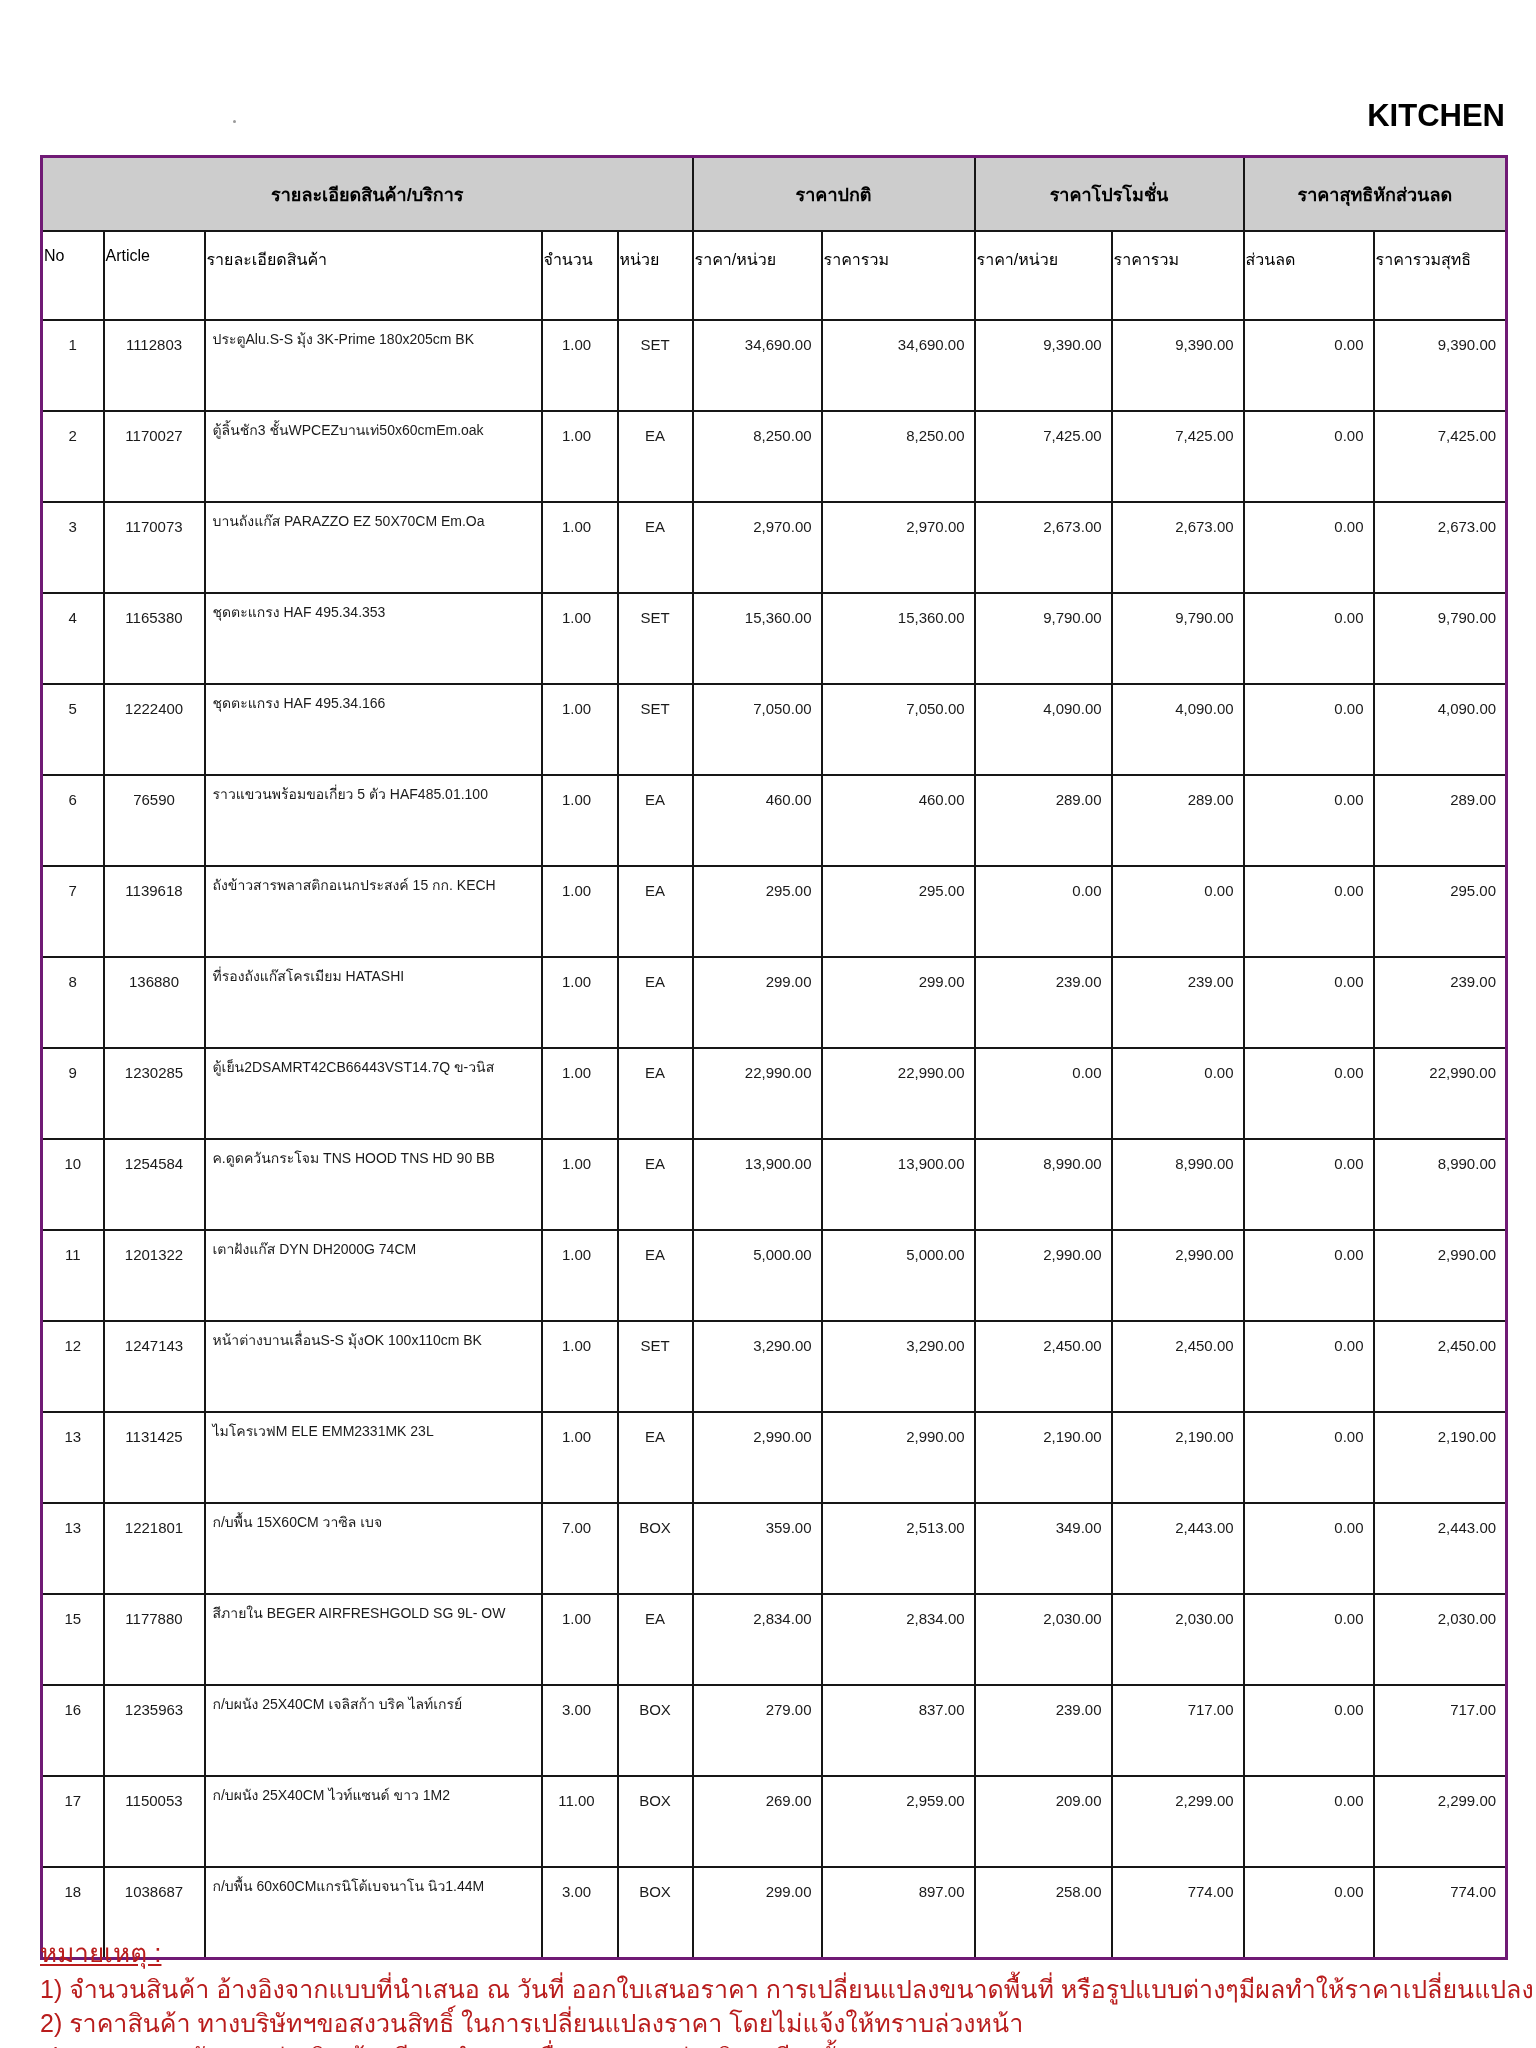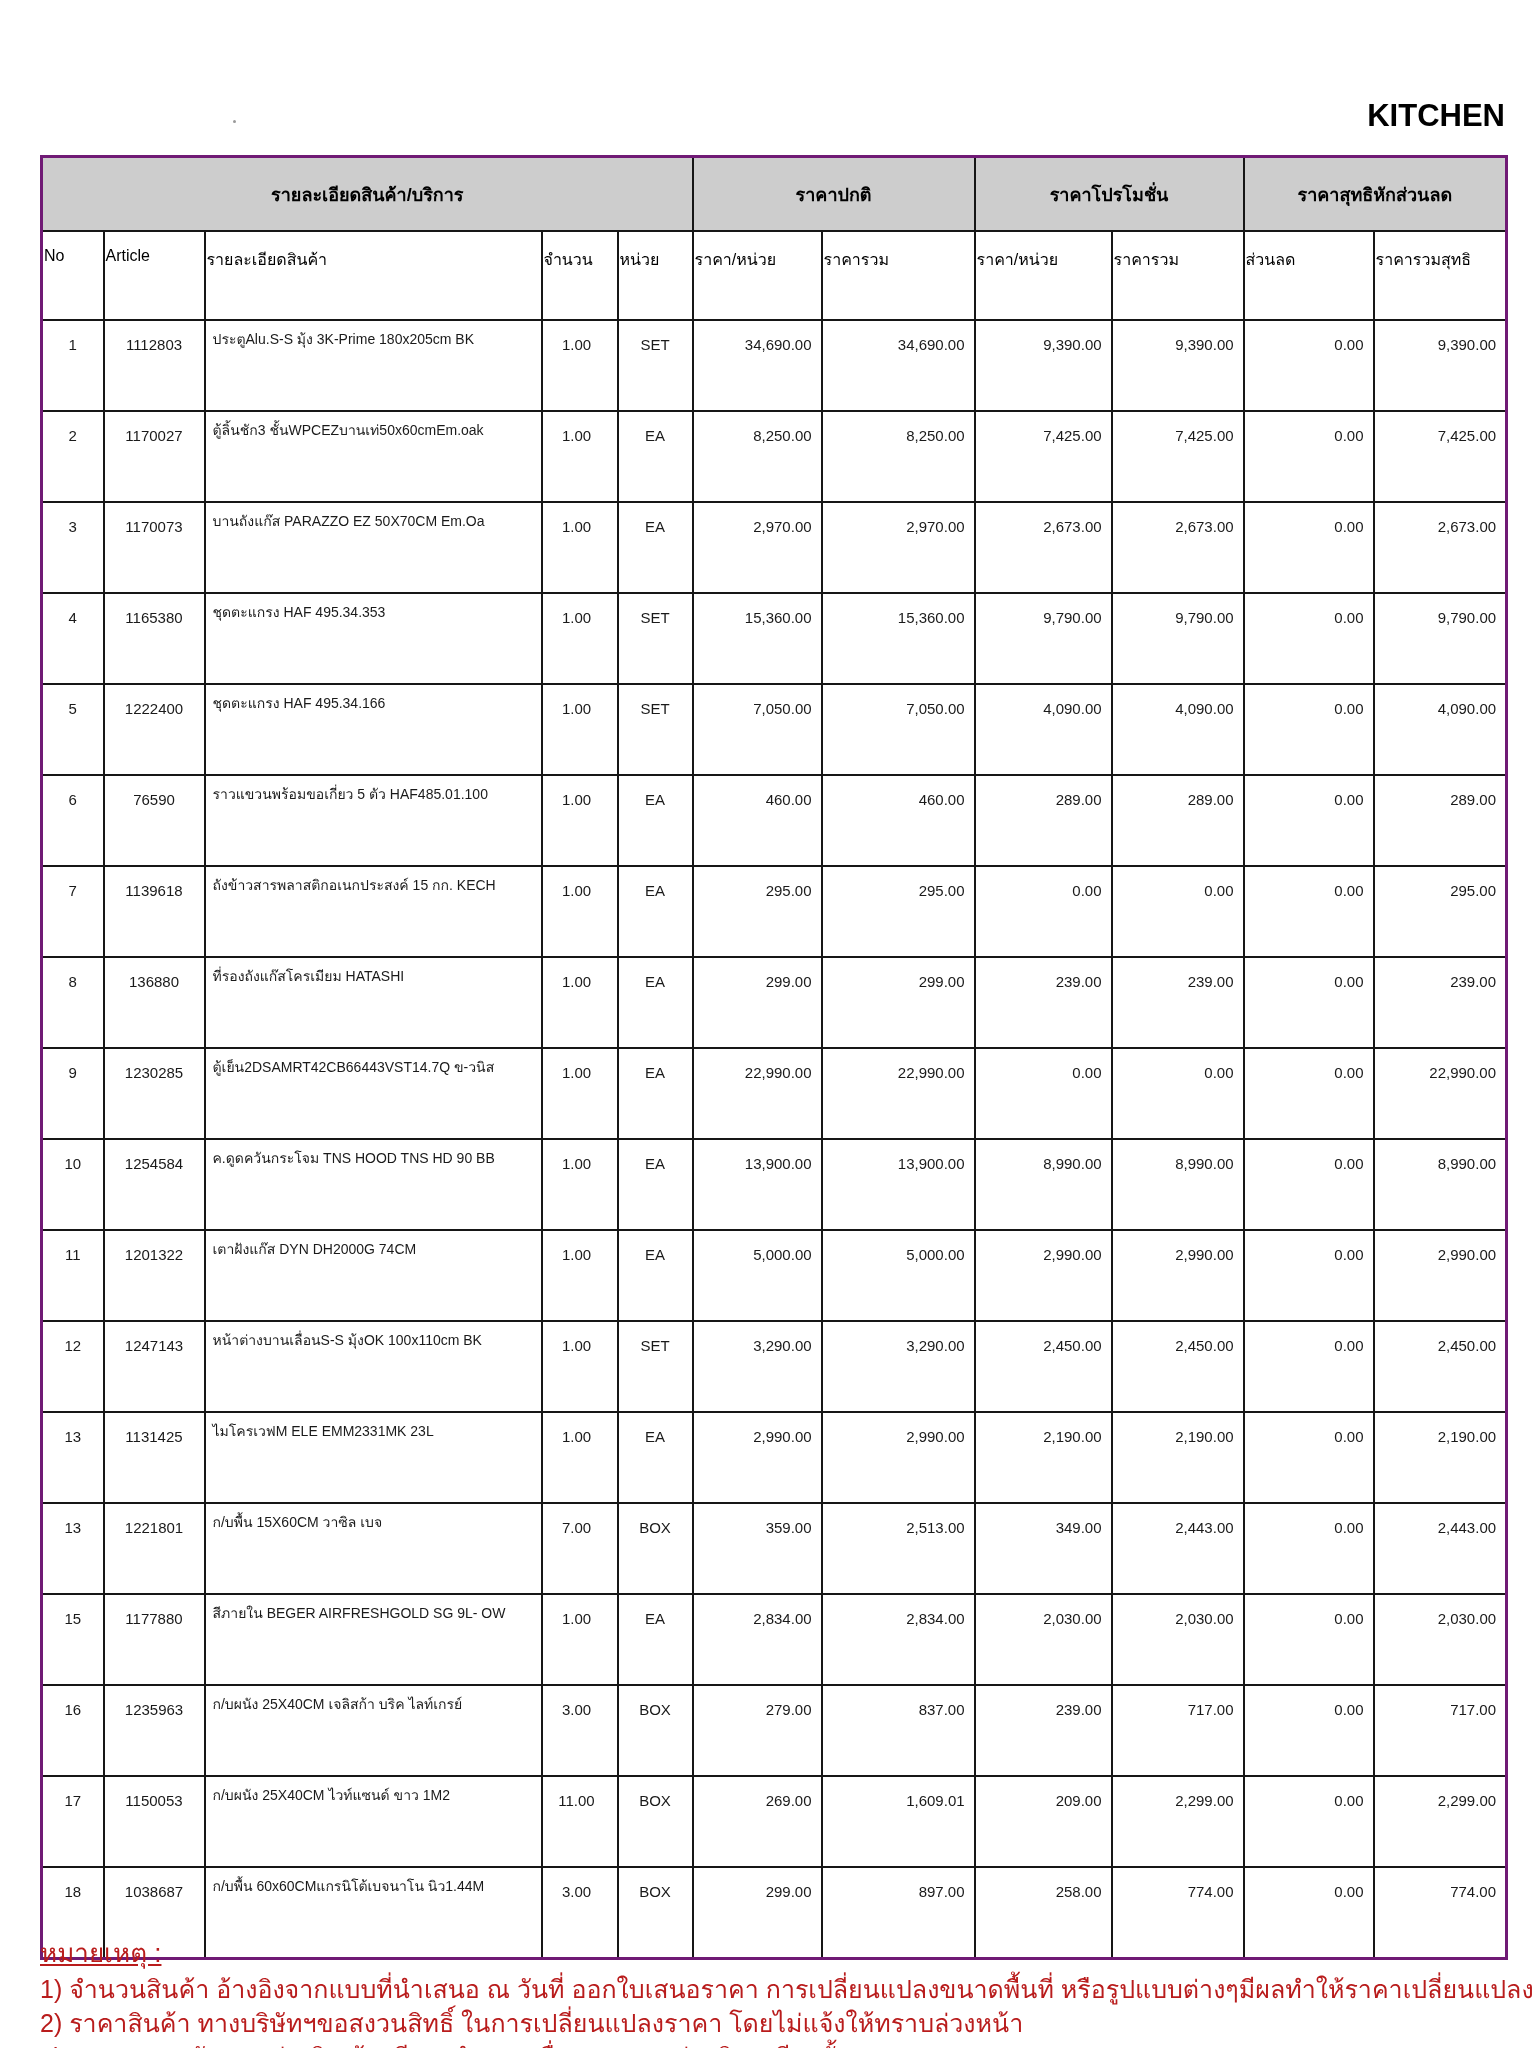--- a/index.html
+++ b/index.html
@@ -294,21 +294,21 @@
         <td class="c9">0.00</td>
         <td class="c10">717.00</td>
       </tr>
       <tr>
         <td class="c0">17</td>
         <td class="c1">1150053</td>
         <td class="c2">ก/บผนัง 25X40CM ไวท์แซนด์ ขาว 1M2</td>
         <td class="c3">11.00</td>
         <td class="c4">BOX</td>
         <td class="c5">269.00</td>
-        <td class="c6">1,609.01</td>
+        <td class="c6">2,959.00</td>
         <td class="c7">209.00</td>
         <td class="c8">2,299.00</td>
         <td class="c9">0.00</td>
         <td class="c10">2,299.00</td>
       </tr>
       <tr>
         <td class="c0">18</td>
         <td class="c1">1038687</td>
         <td class="c2">ก/บพื้น 60x60CMแกรนิโต้เบจนาโน นิว1.44M</td>
         <td class="c3">3.00</td>

